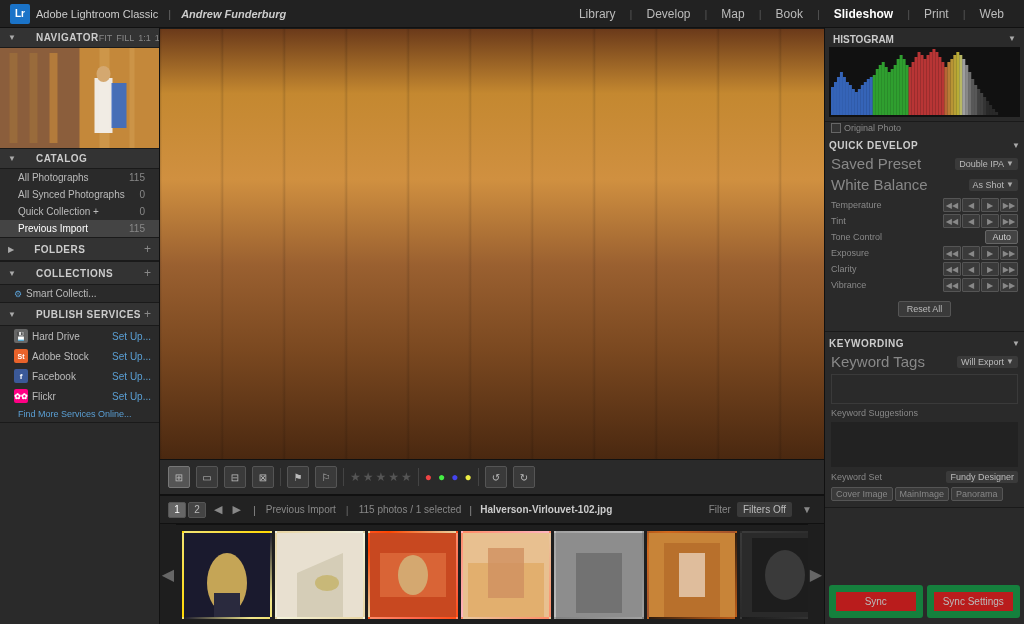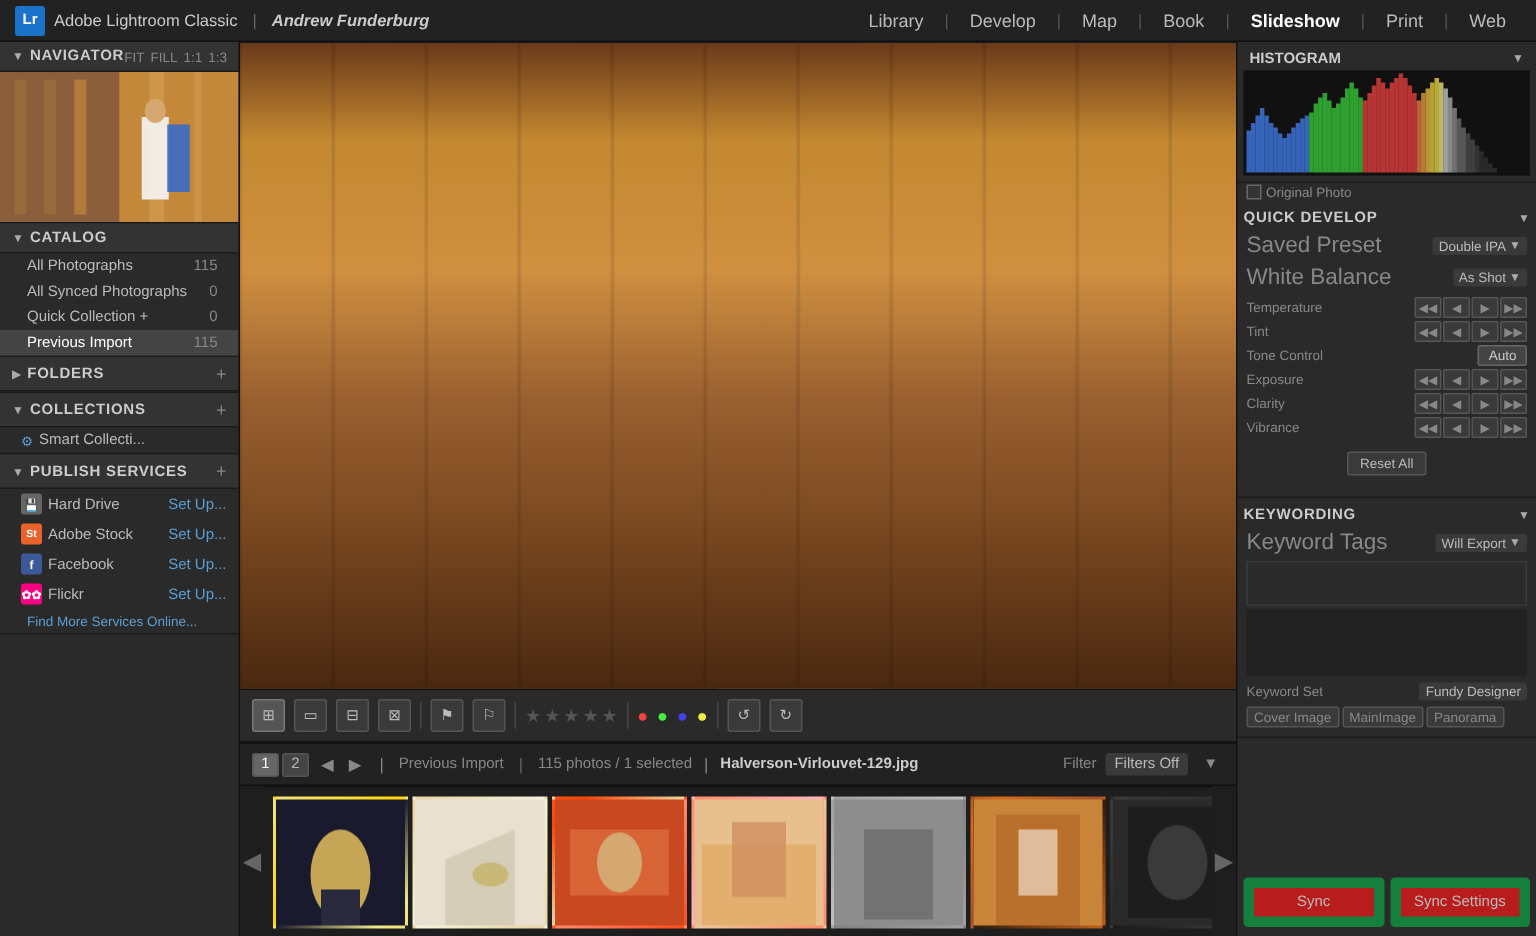--- a/index.html
+++ b/index.html
@@ -92,20 +92,21 @@
       display: flex;
       align-items: center;
       gap: 4px;
     }
     .panel-title {
       font-size: 10px;
       color: #ccc;
       font-weight: bold;
       text-transform: uppercase;
       letter-spacing: 0.5px;
+      margin-left: 16px;
     }
     .triangle { font-size: 8px; color: #aaa; }
     .nav-controls { display: flex; gap: 4px; font-size: 9px; color: #888; }
 
     #navigator-preview {
       height: 100px;
       background: #1a1a1a;
       overflow: hidden;
       display: flex;
       align-items: center;
@@ -808,21 +809,21 @@
         <div class="page-num active">1</div>
         <div class="page-num">2</div>
       </div>
       <span class="nav-arrow">◀</span>
       <span class="nav-arrow">▶</span>
       <span style="color:#888; padding: 0 4px;">|</span>
       <span class="filmstrip-info">Previous Import</span>
       <span style="color:#666; padding: 0 4px;">|</span>
       <span class="filmstrip-info">115 photos / 1 selected</span>
       <span style="color:#888; padding: 0 2px;">|</span>
-      <span style="font-size:10px; color:#ccc; font-weight:bold;">Halverson-Virlouvet-129.jpg</span>
+      <span style="font-size:10px; color:#ccc; font-weight:bold;">Halverson-Virlouvet-102.jpg</span>
       <div class="filmstrip-spacer"></div>
       <span class="filter-label">Filter</span>
       <span class="filter-value">Filters Off</span>
       <span style="color:#888; font-size:10px; cursor:pointer; padding: 0 4px;">▼</span>
     </div>
 
     <div style="display:flex; background:#1e1e1e; border-top:1px solid #111;">
       <div id="filmstrip-left">
         <span style="font-size:16px; color:#666; cursor:pointer;">◀</span>
       </div>
@@ -1059,20 +1060,21 @@
         <span class="triangle">▼</span>
       </div>
       <div class="right-row">
         <span class="right-label">Keyword Tags</span>
         <div class="right-value">
           <span>Will Export</span>
           <span class="right-value-dropdown">▼</span>
         </div>
       </div>
       <div style="height: 30px; background: #2a2a2a; margin: 2px 6px; border: 1px solid #3a3a3a;"></div>
+      <div class="keyword-suggestions">Keyword Suggestions</div>
       <div style="height: 45px; background: #222; margin: 2px 6px;"></div>
       <div class="keyword-set-row">
         <span class="keyword-set-label">Keyword Set</span>
         <span class="keyword-set-value">Fundy Designer</span>
       </div>
       <div class="keyword-tags-row">
         <span class="keyword-tag">Cover Image</span>
         <span class="keyword-tag">MainImage</span>
         <span class="keyword-tag">Panorama</span>
       </div>

